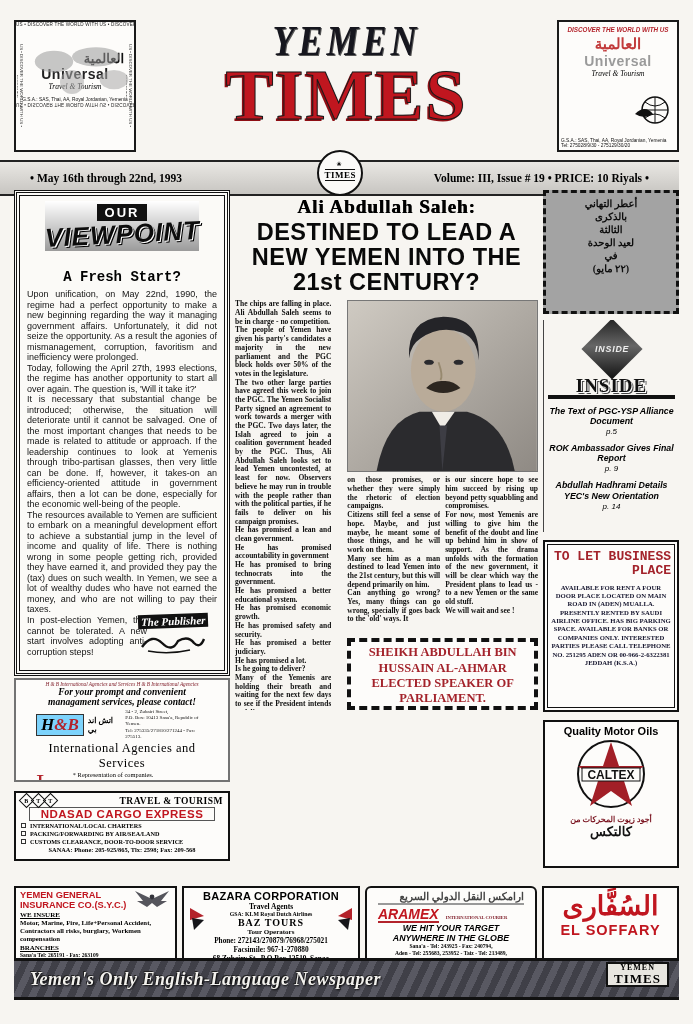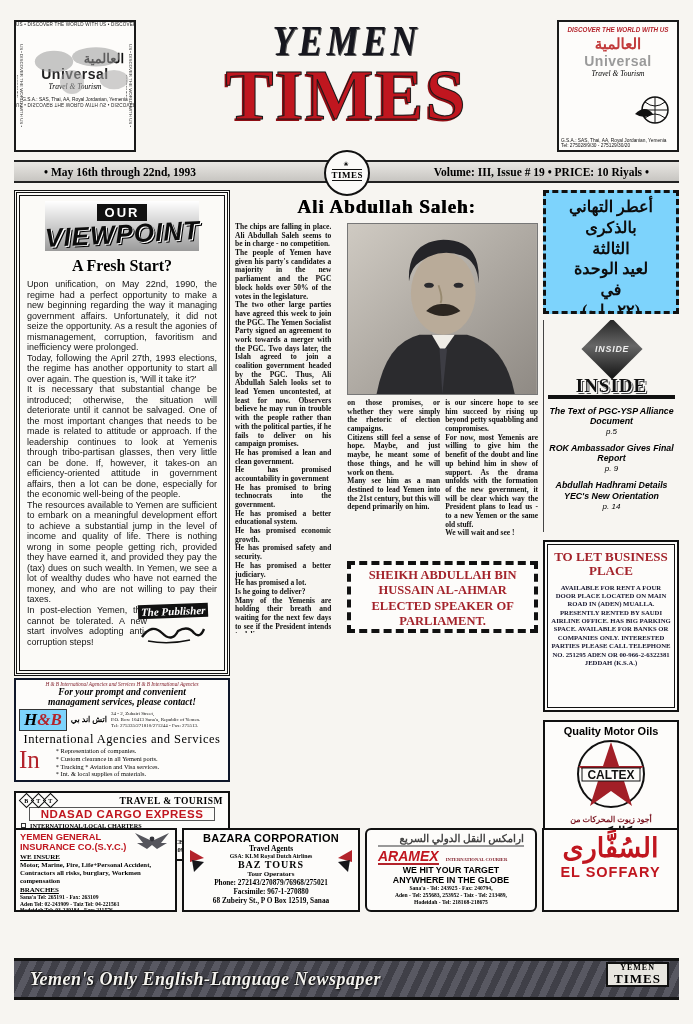--- a/index.html
+++ b/index.html
@@ -18,45 +18,45 @@
   .uni-gsa { font-size:4.8px; text-align:center; margin-top:6px; color:#111; }
   .uni-right .uni-slogan { color:#b3232b; font-size:6.3px; font-weight:bold; font-style:italic; text-align:center; margin-top:4px; }
   .uni-right .arabic-red { color:#c23b3b; font-size:15px; font-weight:bold; text-align:center; margin-top:2px; }
   .uni-right .uni-name { color:#9a9a9a; }
   .globe-svg { position:absolute; right:6px; bottom:22px; }
 
   .masthead { width:300px; text-align:center; position:relative; }
   .masthead .yemen { font-family:"Liberation Serif",serif; font-weight:bold; font-style:italic; font-size:36px; letter-spacing:4px; color:#16161e; text-shadow:1px 1px 0 #555; transform:scaleY(1.15); }
   .masthead .times { font-family:"Liberation Serif",serif; font-weight:bold; font-size:72px; line-height:.92; color:#c0161f; letter-spacing:2px; text-shadow:-2px 2px 0 #8e0e14, 0 0 1px #000; -webkit-text-stroke:1px #1a1a1a; }
 
-  .date-bar { position:absolute; top:160px; left:14px; right:14px; height:23px; background:linear-gradient(#e9e7e3,#c7c5c1); border-top:2px solid #222; border-bottom:2px solid #222; display:flex; align-items:center; justify-content:space-between; padding:0 30px; font-size:11.5px; }
+  .date-bar { position:absolute; top:160px; left:0; right:14px; height:36px; background:linear-gradient(#e9e7e3,#c7c5c1); border-top:2px solid #222; border-bottom:2px solid #222; display:flex; align-items:center; justify-content:space-between; padding:0 30px; font-size:11.5px; }
   .date-bar b { font-weight:bold; }
   .emblem { position:absolute; left:50%; top:-12px; transform:translateX(-50%); width:46px; height:46px; background:#fbfaf8; border:2px solid #111; border-radius:50%; text-align:center; z-index:5; }
   .emblem .e1 { font-size:6px; margin-top:8px; letter-spacing:1px; }
   .emblem .e2 { font-size:9px; font-weight:bold; letter-spacing:.5px; border-top:1px solid #111; border-bottom:1px solid #111; margin:2px 6px 0; }
 
   
   .main { position:absolute; top:190px; left:14px; width:665px; height:678px; display:flex; gap:5px; }
   .col-left { width:216px; display:flex; flex-direction:column; }
   .col-center { width:303px; display:flex; flex-direction:column; }
   .col-right { width:136px; display:flex; flex-direction:column; }
 
   
   .viewpoint { height:486px; border:3px double #111; outline:1px solid #111; outline-offset:-6px; padding:8px 10px 4px; overflow:hidden; background:#fbfaf7; }
   .vp-logo { text-align:center; background:linear-gradient(#fff, #9b9b9b); margin:0 18px; padding:2px 0 4px; }
   .vp-our { display:inline-block; background:#111; color:#fff; font-family:"Liberation Sans",sans-serif; font-weight:bold; font-size:13px; padding:1px 8px; letter-spacing:2px; }
   .vp-view { font-family:"Liberation Sans",sans-serif; font-weight:900; font-style:italic; font-size:26px; letter-spacing:1px; transform:rotate(-3deg); color:#0d0d0d; text-shadow:1px 1px 0 #fff,2px 2px 0 #000; line-height:1; }
-  .vp-title { font-family:Liberation Serif, serif; font-weight:bold; font-size:16px; text-align:center; margin:6px 0 4px; }
+  .vp-title { font-family:Liberation Mono, monospace; font-weight:bold; font-size:14px; text-align:center; margin:18px 0 4px; }
   .vp-body p { font-family:"Liberation Sans",sans-serif; font-size:9px; line-height:1.17; text-align:justify; color:#141414; }
   .vp-sig-row { position:relative; }
   .vp-sig { position:absolute; right:0; top:-46px; width:88px; text-align:center; }
   .vp-sig .pub { font-family:"Liberation Serif",serif; font-weight:bold; font-style:italic; font-size:11px; background:#111; color:#fff; padding:1px 3px; transform:rotate(-2deg); display:inline-block; }
 
   
-  .hb { margin-top:2px; height:104px; border:2px solid #0f172a; padding:1px 3px; overflow:hidden; background:#fdfcfa; position:relative; }
+  .hb { margin-top:2px; height:104px; border:2px solid #737373; padding:1px 20px; overflow:hidden; background:#fdfcfa; position:relative; }
   .hb-border-text { font-size:5.2px; font-style:italic; color:#7a1420; text-align:center; white-space:nowrap; overflow:hidden; }
   .hb-tag { font-family:"Liberation Serif",serif; font-weight:bold; font-style:italic; font-size:9.5px; text-align:center; line-height:1.1; }
   .hb-mid { display:flex; align-items:center; gap:4px; margin-top:1px; }
   .hb-logo { font-family:"Liberation Serif",serif; font-weight:bold; font-style:italic; font-size:17px; border:1px solid #333; padding:0 4px; background:#7dd3fc; }
   .hb-logo .amp { color:#b3232b; }
   .hb-arabic { font-size:8px; font-weight:bold; }
   .hb-addr { font-size:5px; line-height:1.25; color:#111; }
   .hb-heading { font-family:"Liberation Serif",serif; font-size:12.5px; text-align:center; letter-spacing:.5px; margin-top:1px; }
   .hb-bottom { display:flex; gap:16px; }
   .hb-in { font-family:"Liberation Serif",serif; font-size:25px; color:#b3232b; line-height:1; }
@@ -88,39 +88,39 @@
   .article { display:flex; gap:16px; margin-top:5px; height:410px; }
   .art-col1 { width:100px; overflow:hidden; }
   .art-col1 p, .art-col p { font-family:"Liberation Serif",serif; font-weight:bold; font-size:7.5px; line-height:1.16; text-align:justify; color:#101010; }
   .art-right { width:198px; display:flex; flex-direction:column; }
   .photo { height:172px; border:1px solid #777; overflow:hidden; background:#b9b5af; }
   .art-cols23 { display:flex; gap:5px; margin-top:4px; height:158px; overflow:hidden; }
   .art-col { flex:1; overflow:hidden; }
   .congrats { margin-top:4px; border:4px dashed #111; padding:3px 2px; text-align:center; font-family:"Liberation Serif",serif; font-weight:bold; font-size:12.5px; line-height:1.22; color:#a3232b; background:#fdfcfa; flex:1; overflow:hidden; }
 
   
-  .arabic-box { height:124px; border:3px dashed #111; padding:4px; text-align:center; font-weight:bold; font-size:16px; line-height:1.3; color:#0d0d0d; background:#7dd3fc; overflow:hidden; }
+  .arabic-box { height:124px; border:3px dashed #111; padding:4px; text-align:center; font-weight:bold; font-size:10px; line-height:1.3; color:#0d0d0d; background:#a3a3a3; overflow:hidden; }
   .inside-panel { height:212px; border-left:1px solid #444; margin-top:6px; text-align:center; overflow:hidden; }
   .inside-diamond { width:54px; height:54px; margin:2px auto 0; background:linear-gradient(135deg,#222,#666 45%,#111); transform:rotate(45deg) scale(.8); display:flex; align-items:center; justify-content:center; }
   .inside-diamond span { transform:rotate(-45deg); color:#eee; font-family:"Liberation Sans",sans-serif; font-weight:900; font-style:italic; font-size:11px; letter-spacing:1px; }
   .inside-title { font-family:"Liberation Serif",serif; font-weight:900; font-size:19px; letter-spacing:1px; color:#111; text-shadow:1px 1px 0 #fff,2px 2px 0 #444; border-bottom:4px solid #111; margin:0 4px 6px; line-height:1; }
   .inside-item { font-family:"Liberation Sans",sans-serif; font-weight:bold; font-style:italic; font-size:8.8px; line-height:1.15; margin-top:7px; }
   .inside-page { font-family:"Liberation Sans",sans-serif; font-style:italic; font-size:8px; margin-top:1px; }
 
   .tolet { margin-top:8px; height:172px; border:2px solid #111; outline:1px solid #111; outline-offset:-5px; padding:8px 6px 2px; text-align:center; overflow:hidden; background:#fdfcfa; }
-  .tolet-title { color:#a3232b; font-family:Liberation Serif, serif; font-weight:900; font-size:13px; line-height:1.1; }
+  .tolet-title { color:#a3232b; font-family:Liberation Mono, monospace; font-weight:900; font-size:13px; line-height:1.1;text-align:right; }
   .tolet-body { font-family:"Liberation Serif",serif; font-weight:bold; font-size:6.7px; line-height:1.25; margin-top:5px; color:#15152e; }
 
   .caltex { margin-top:8px; border:2px solid #111; flex:1; text-align:center; padding:3px 2px; overflow:hidden; background:#fdfcfa; }
   .caltex-title { font-family:"Liberation Sans",sans-serif; font-weight:900; font-size:11px; }
   .caltex-arabic1 { font-size:8px; font-weight:bold; color:#7a1420; }
   .caltex-arabic2 { font-size:13px; font-weight:bold; color:#111; }
 
   
-  .ads-row { position:absolute; top:828px; left:14px; width:665px; height:84px; display:flex; gap:5px; }
+  .ads-row { position:absolute; top:886px; left:14px; width:665px; height:84px; display:flex; gap:5px; }
   .ad-box { border:2px solid #111; background:#fdfcfa; overflow:hidden; position:relative; }
 
   .ins { width:163px; padding:2px 4px; }
   .ins-name { color:#c0161f; font-family:"Liberation Sans",sans-serif; font-weight:900; font-size:9.3px; line-height:1.1; }
   .ins-label { font-family:"Liberation Serif",serif; font-weight:bold; font-size:7px; text-decoration:underline; margin-top:1px; }
   .ins-body { font-family:"Liberation Serif",serif; font-weight:bold; font-size:6.8px; line-height:1.15; }
   .ins-lines { font-family:"Liberation Serif",serif; font-weight:bold; font-size:5.6px; line-height:1.2; }
   .ins-eagle { position:absolute; right:2px; top:1px; }
 
   .bazara { width:178px; text-align:center; padding:2px 4px; }
@@ -129,21 +129,21 @@
   .bz-s2 { font-size:5.8px; font-weight:bold; }
   .bz-tours { font-family:"Liberation Serif",serif; font-weight:bold; font-size:10px; letter-spacing:1px; }
   .bz-op { font-family:"Liberation Serif",serif; font-weight:bold; font-size:7px; }
   .bz-ph { font-family:"Liberation Serif",serif; font-weight:bold; font-size:7.3px; }
   .bz-bird { position:absolute; top:18px; }
 
   .aramex { width:172px; border-radius:6px; padding:2px 11px; text-align:center; }
   .ax-arabic { font-size:10.5px; font-weight:bold; text-align:right; color:#444; border-bottom:2px solid #999; padding-bottom:1px; }
   .ax-name { color:#c0161f; font-family:"Liberation Sans",sans-serif; font-weight:900; font-style:italic; font-size:14px; text-align:left; display:inline-block; border-bottom:2px solid #b3232b; line-height:1; }
   .ax-sub { font-size:4.6px; font-weight:bold; color:#7a1420; display:inline-block; margin-left:3px; }
-  .ax-slogan { font-family:"Liberation Sans",sans-serif; font-weight:900; font-size:8.8px; line-height:1.15; }
+  .ax-slogan { font-family:"Liberation Sans",sans-serif; font-weight:900; font-size:8.8px; line-height:1.15;font-style:italic; }
   .ax-contact { font-size:5.6px; font-weight:bold; line-height:1.25; }
 
   .soffary { width:137px; text-align:center; padding:2px; }
   .sf-arabic { color:#c0161f; font-size:27px; font-weight:bold; line-height:1.2; }
   .sf-name { color:#c0161f; font-family:"Liberation Sans",sans-serif; font-weight:900; font-size:14.5px; letter-spacing:1px; }
 
   
   .footer { position:absolute; top:958px; left:14px; right:14px; height:42px; background:#4a4a52; border-top:3px solid #111; border-bottom:3px solid #111; overflow:hidden; display:flex; align-items:center; }
   .footer .zigzag { position:absolute; inset:0; background:repeating-linear-gradient(115deg,#5c5c66 0 7px,#3d3d45 7px 14px); opacity:.8; }
   .footer-text { position:relative; color:#f3f2ee; font-family:"Liberation Serif",serif; font-weight:bold; font-style:italic; font-size:18px; padding-left:16px; text-shadow:1px 1px 2px #000, -1px -1px 0 #222; letter-spacing:.5px; }
@@ -280,20 +280,21 @@
           <div><span class="q"></span><span>PACKING/FORWARDING BY AIR/SEA/LAND</span></div>
           <div><span class="q"></span><span>CUSTOMS CLEARANCE, DOOR-TO-DOOR SERVICE</span></div>
         </div>
         <div class="btt-phone">SANAA: Phone: 205-925/865, Tlx: 2598; Fax: 209-568</div>
       </div>
     </div>
 
     <div class="col-center">
 
       <div class="kicker">Ali Abdullah Saleh:</div>
+      <div class="headline">DESTINED TO LEAD A NEW YEMEN INTO THE 21st CENTURY?</div>
 
       <div class="article">
         <div class="art-col1">
           <p>The chips are falling in place.  Ali  Abdullah Saleh seems to be in charge - no competition.</p>
           <p>The people of Yemen have given his party's candidates a majority in the new parliament and the PGC block holds over 50% of the votes in the legislature.</p>
           <p>The two other large parties have agreed this week to join the PGC. The Yemen Socialist Party signed an agreement to work towards a merger with the PGC. Two days later, the Islah agreed to join a coalition government headed by the PGC. Thus, Ali Abdullah Saleh looks set to lead Yemen uncontested, at least for now.  Observers believe he may run in trouble with the people rather than with the political parties, if he fails to deliver on his campaign promises.</p>
           <p>He has promised a lean and clean government.</p>
           <p>He has promised accountability in government</p>
           <p>He has promised to bring technocrats into the government.</p>
           <p>He has promised a better educational system.</p>
@@ -323,20 +324,21 @@
               <ellipse cx="85" cy="62" rx="5" ry="2.6" fill="#2a2a2e"></ellipse>
               <ellipse cx="116" cy="62" rx="5" ry="2.6" fill="#2a2a2e"></ellipse>
               <path d="M95 62 Q100 76 97 80" stroke="#97896f" stroke-width="2" fill="none"></path>
             </svg>
           </div>
           <div class="art-cols23">
             <div class="art-col">
               <p>on those promises, or whether they were simply the rhetoric of election campaigns.</p>
               <p>Citizens still feel a sense of hope.  Maybe, and just maybe, he meant some of those things, and he will work on them.</p>
               <p>Many see him as a man destined to lead Yemen into the 21st century, but this will depend primarily on him.</p>
+              <p>Can anything go wrong? Yes, many things can go wrong, specially if goes back to the 'old' ways. It</p>
             </div>
             <div class="art-col">
               <p>is our sincere hope to see him succeed by rising up beyond petty squabbling and compromises.</p>
               <p>For now, most Yemenis are willing to give him the benefit of the doubt and line up behind him in show of support. As the drama unfolds with the formation of the new government, it will be clear which way the President plans to lead us - to a new Yemen or the same old stuff.</p>
               <p>We will wait and see !</p>
             </div>
           </div>
           <div class="congrats">SHEIKH ABDULLAH BIN HUSSAIN AL-AHMAR ELECTED SPEAKER OF PARLIAMENT. CONGRATULATIONS!</div>
         </div>
       </div>

